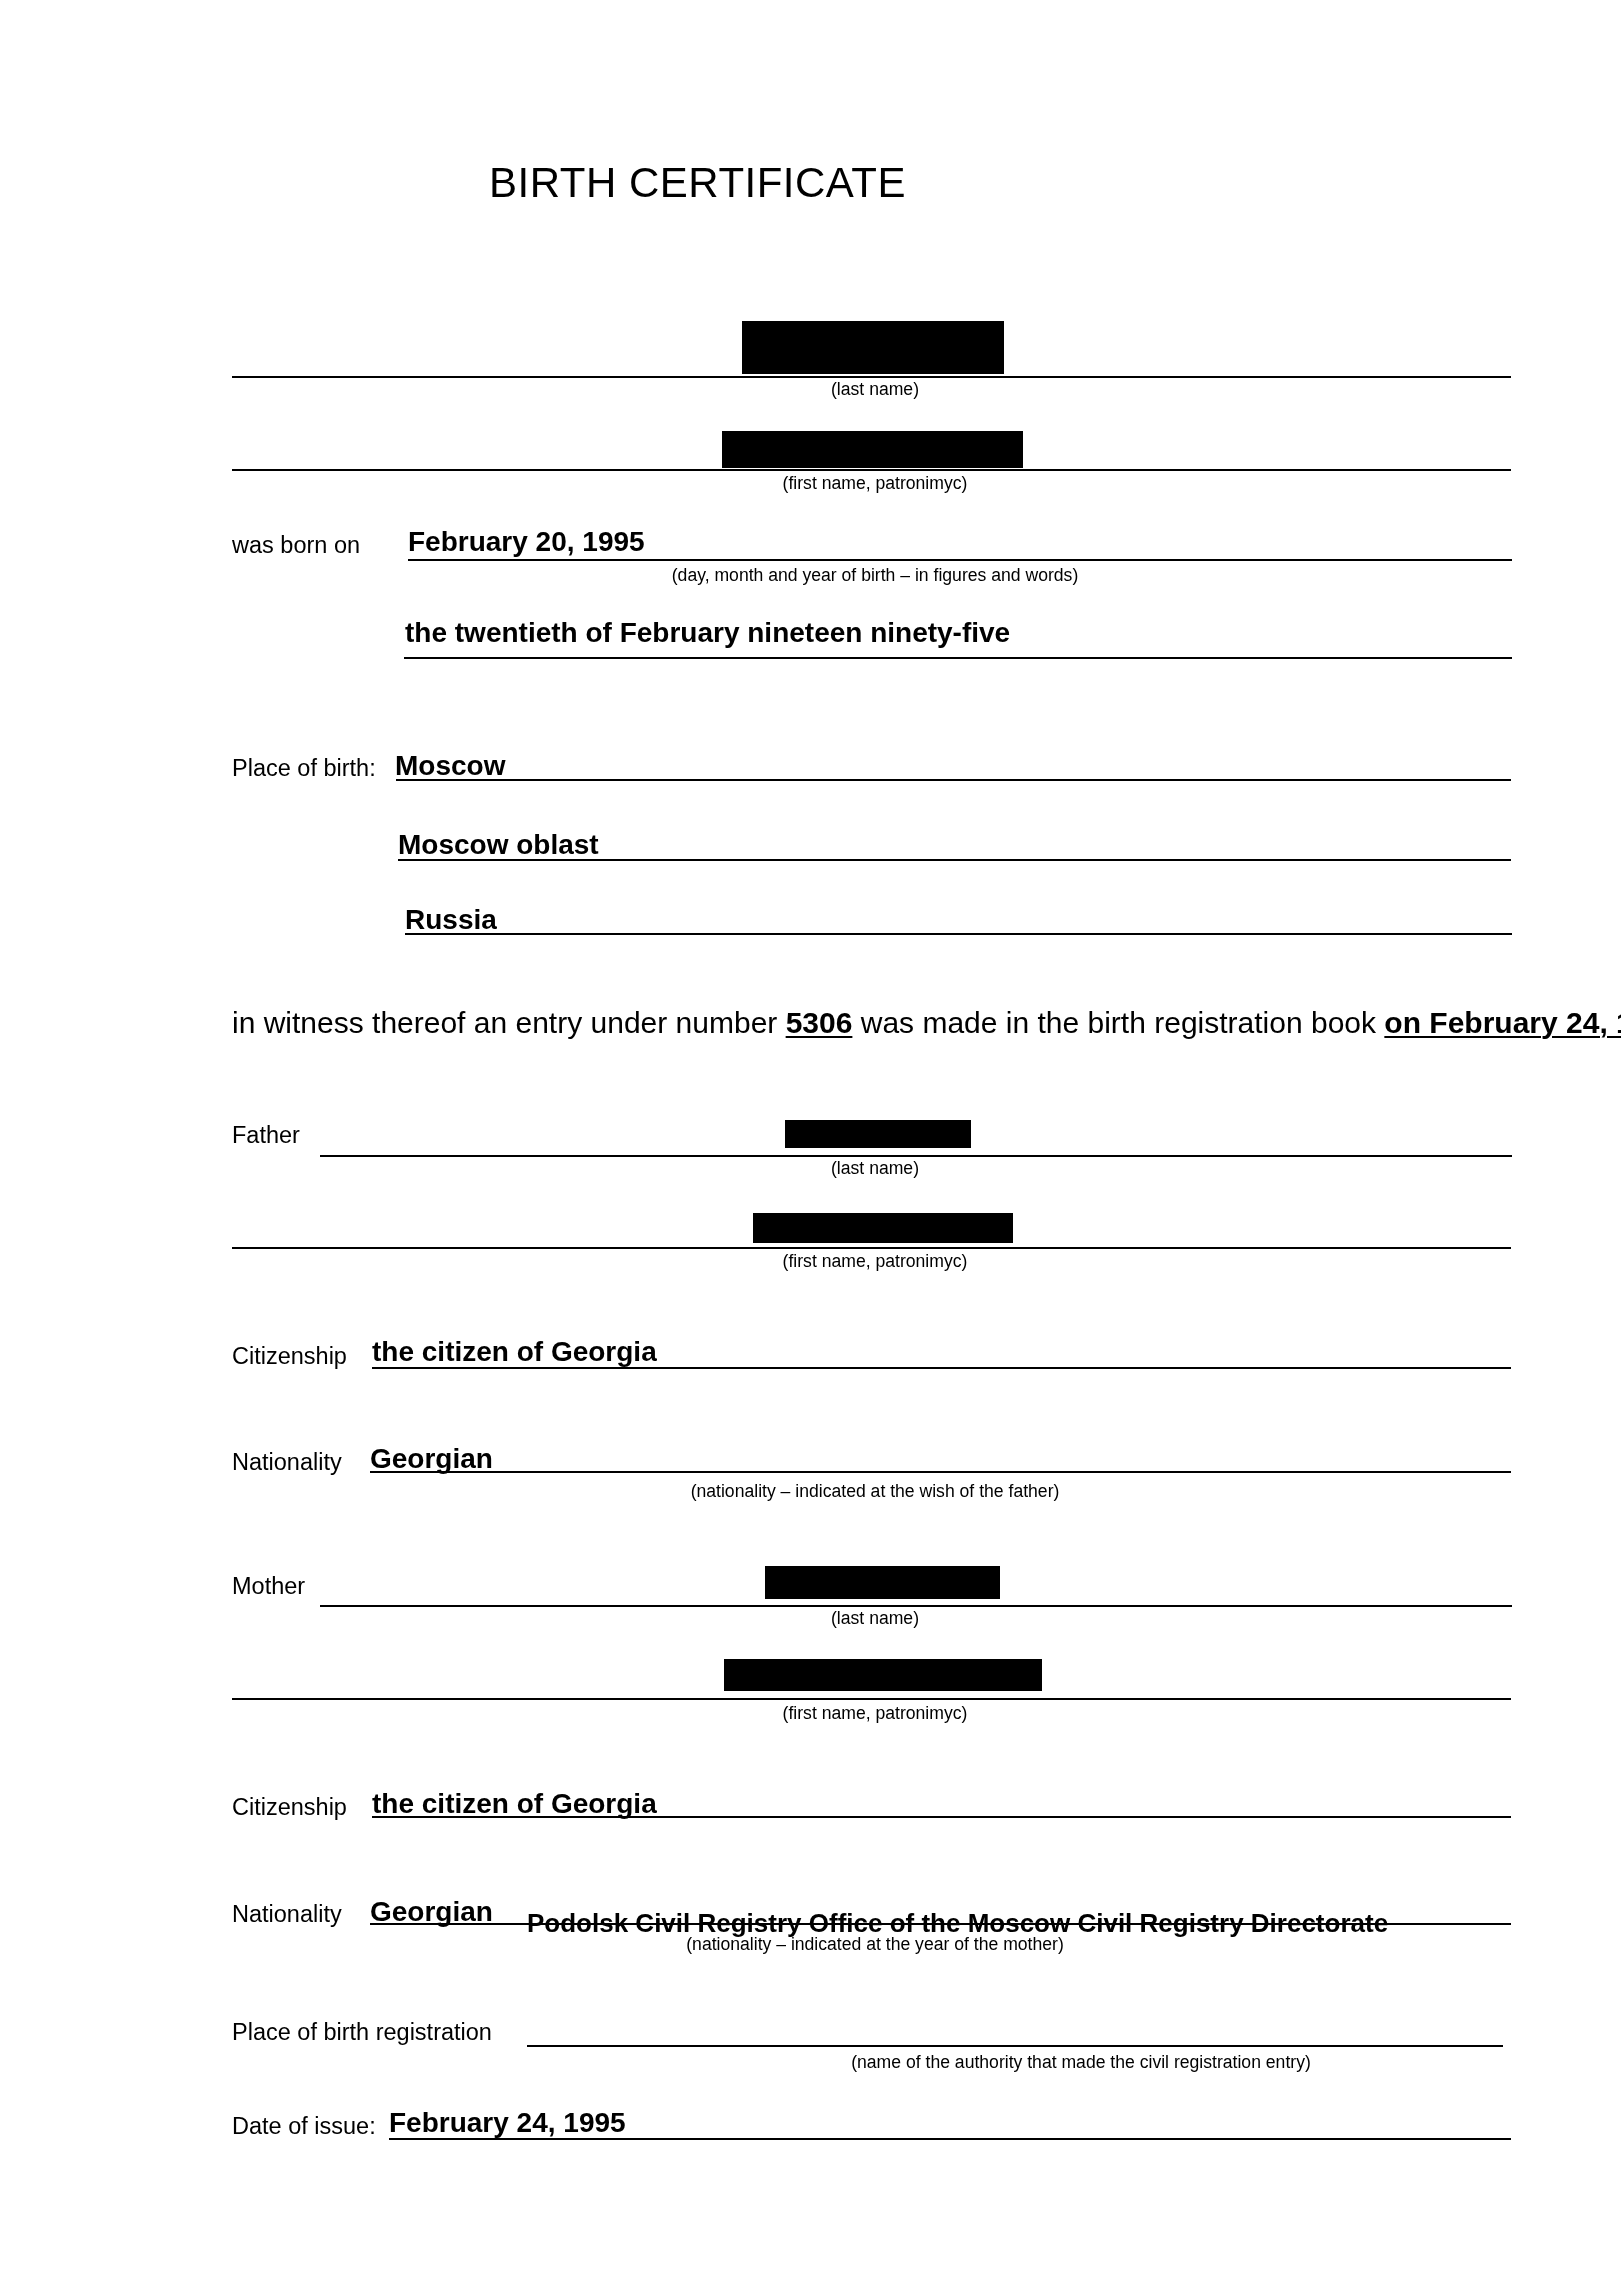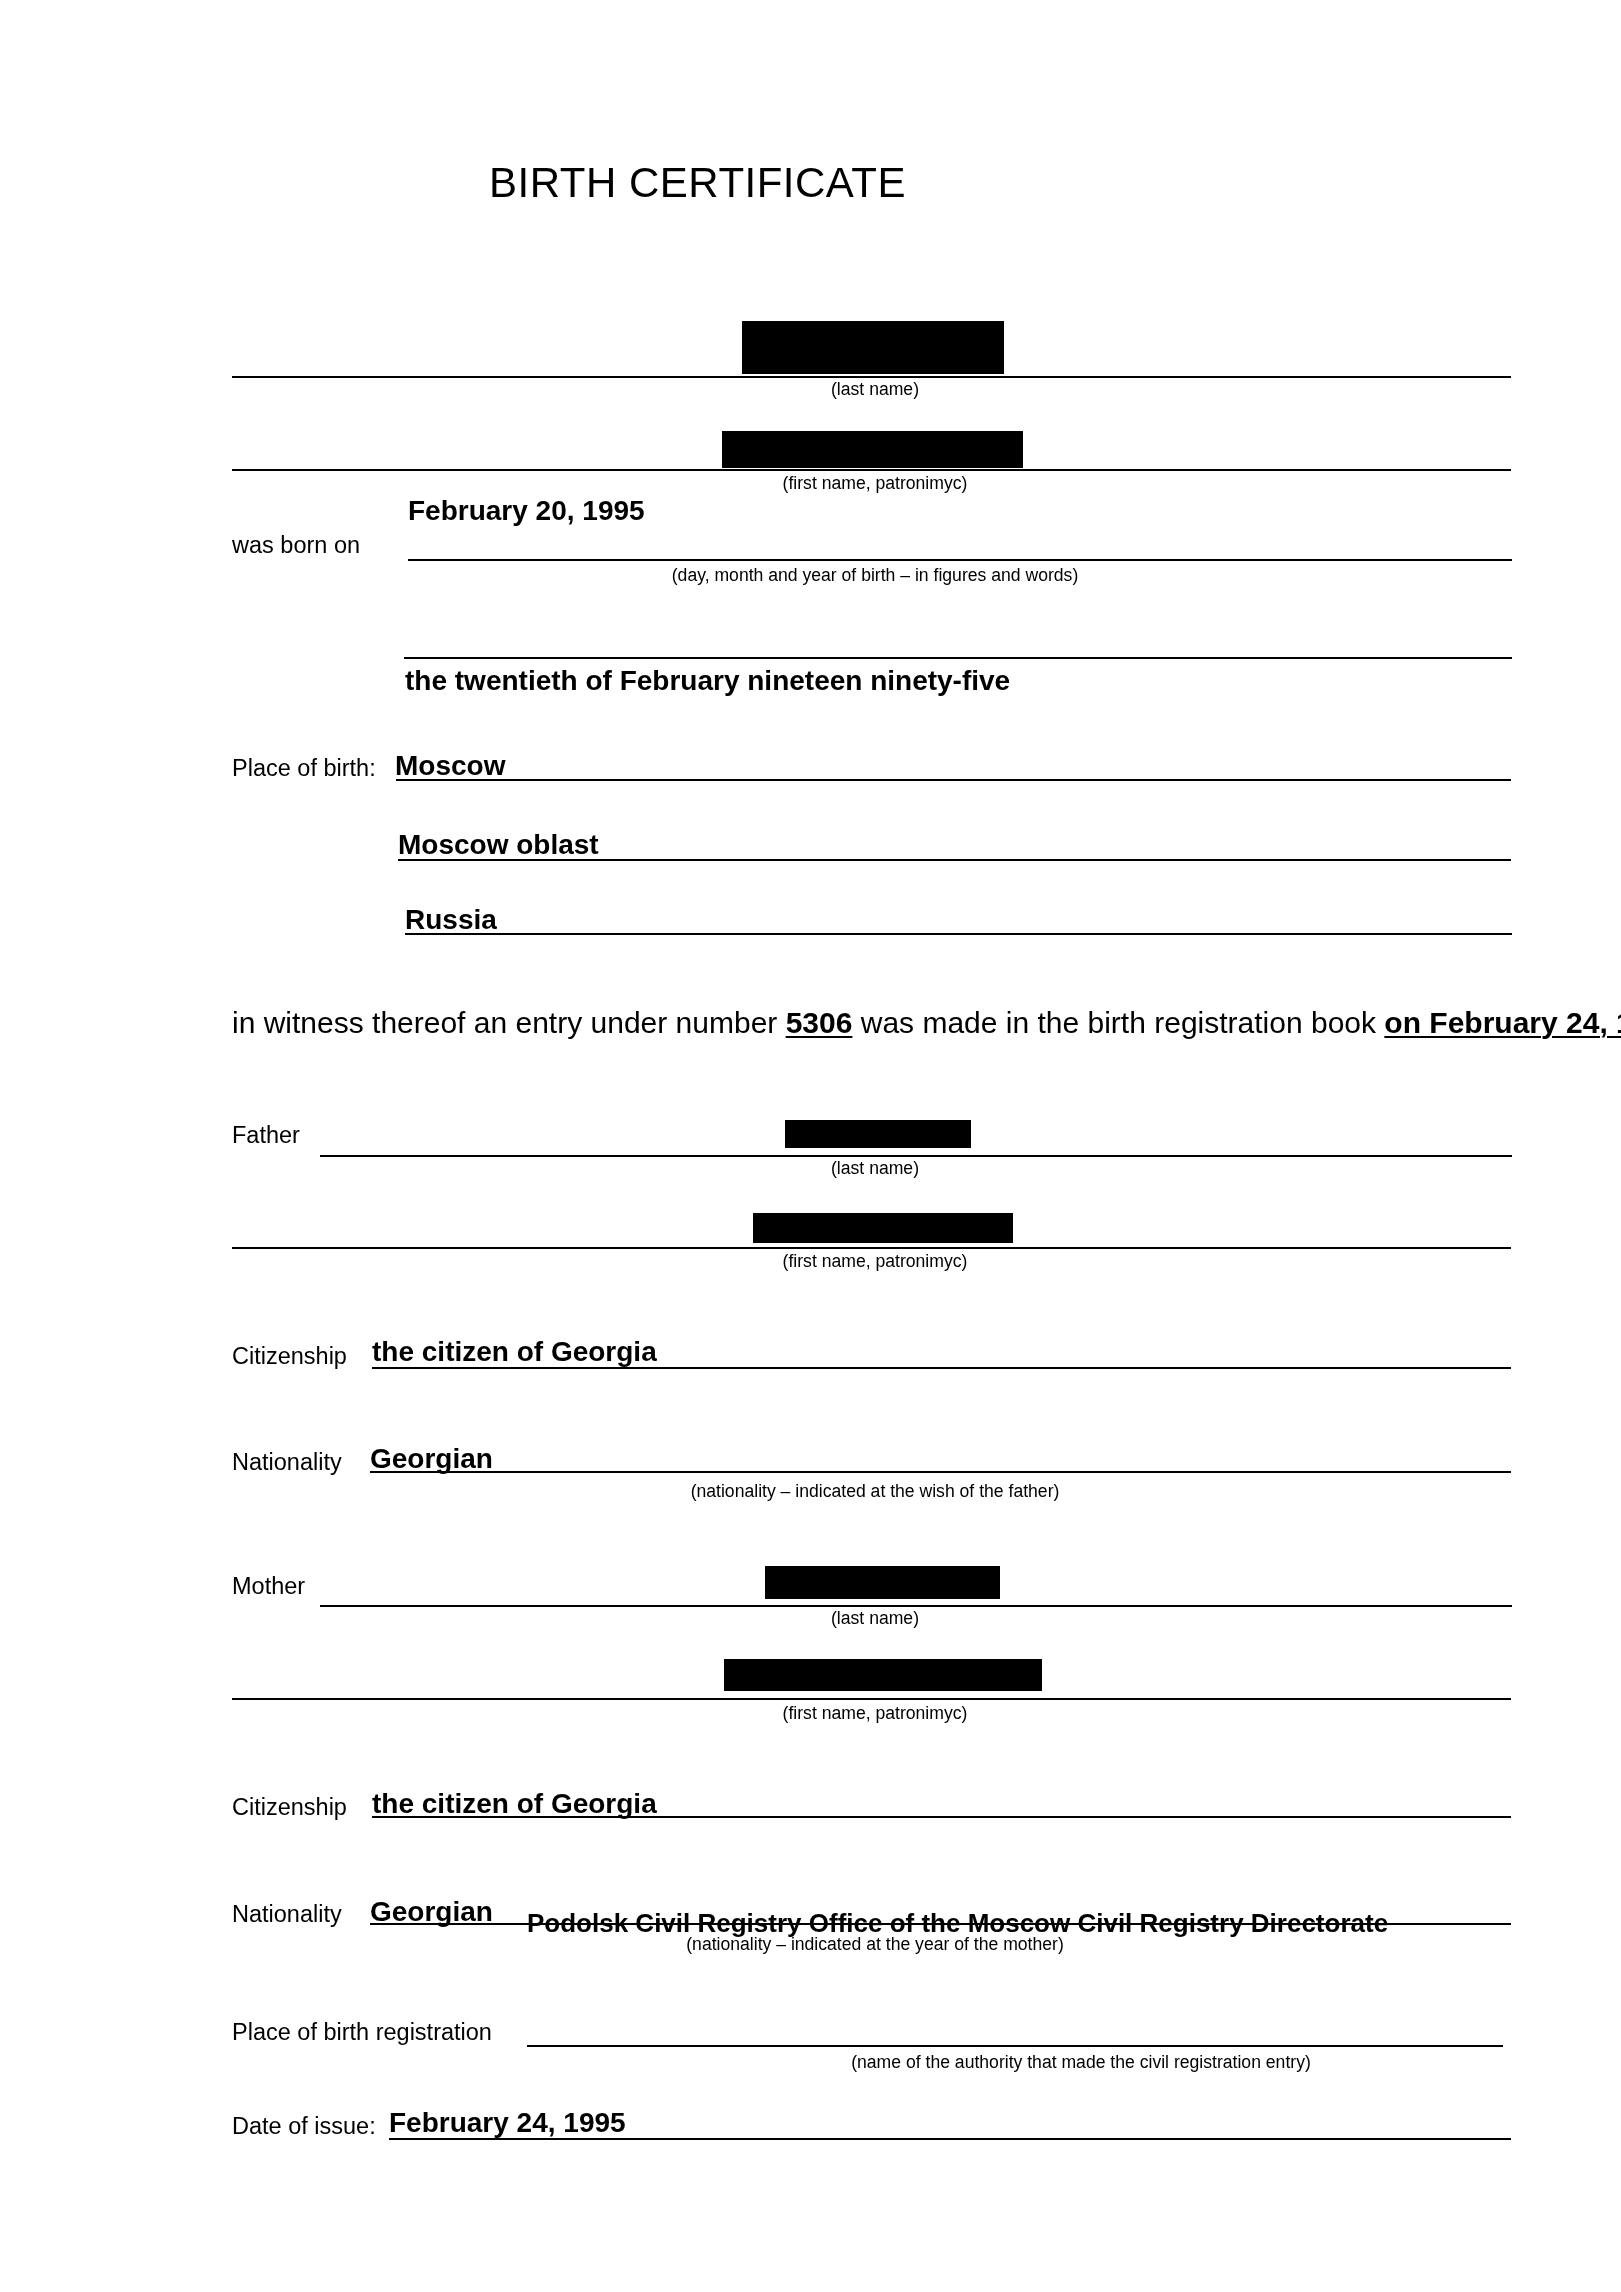--- a/index.html
+++ b/index.html
@@ -22,25 +22,25 @@
 
 <div class="redact" style="left:742px; top:321px; width:262px; height:53px;"></div>
 <div class="line" style="left:232px; top:376px; width:1279px;"></div>
 <div class="cap" style="left:875px; top:379px;">(last name)</div>
 
 <div class="redact" style="left:722px; top:431px; width:301px; height:37px;"></div>
 <div class="line" style="left:232px; top:469px; width:1279px;"></div>
 <div class="cap" style="left:875px; top:473px;">(first name, patronimyc)</div>
 
 <div class="label" style="left:232px; top:532px;">was born on</div>
-<div class="val" style="left:408px; top:495px;text-align:center;">February 20, 1995</div>
+<div class="val" style="left:408px; top:526px;text-align:center;">February 20, 1995</div>
 <div class="line" style="left:408px; top:559px; width:1104px;"></div>
 <div class="cap" style="left:875px; top:565px;">(day, month and year of birth – in figures and words)</div>
 
-<div class="val" style="left:405px; top:617px;margin-top:48px;">the twentieth of February nineteen ninety-five</div>
+<div class="val" style="left:405px; top:617px;">the twentieth of February nineteen ninety-five</div>
 <div class="line" style="left:404px; top:657px; width:1108px;"></div>
 
 <div class="label" style="left:232px; top:755px;">Place of birth:</div>
 <div class="val" style="left:395px; top:750px;">Moscow</div>
 <div class="line" style="left:396px; top:779px; width:1115px;"></div>
 
 <div class="val" style="left:398px; top:829px;">Moscow oblast</div>
 <div class="line" style="left:398px; top:859px; width:1113px;"></div>
 
 <div class="val" style="left:405px; top:904px;">Russia</div>

